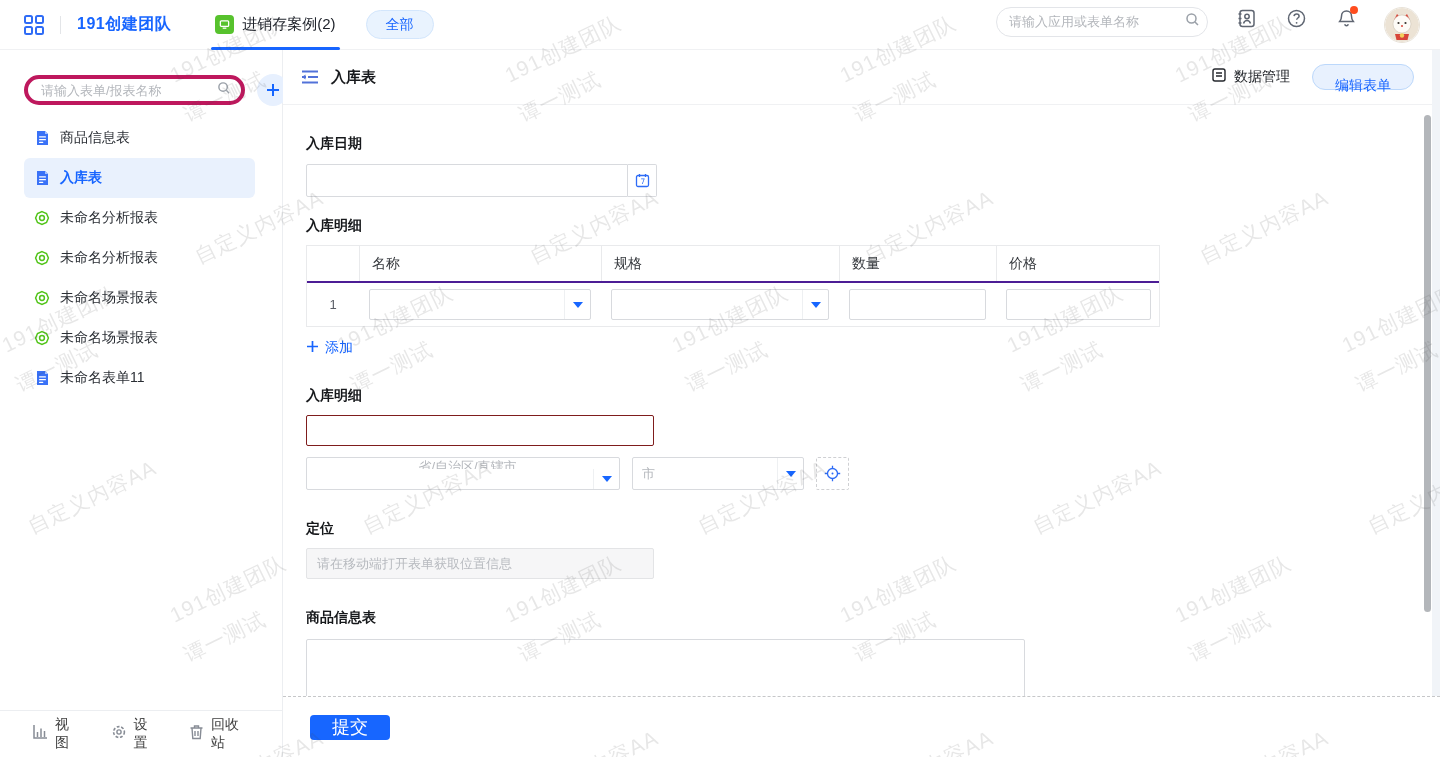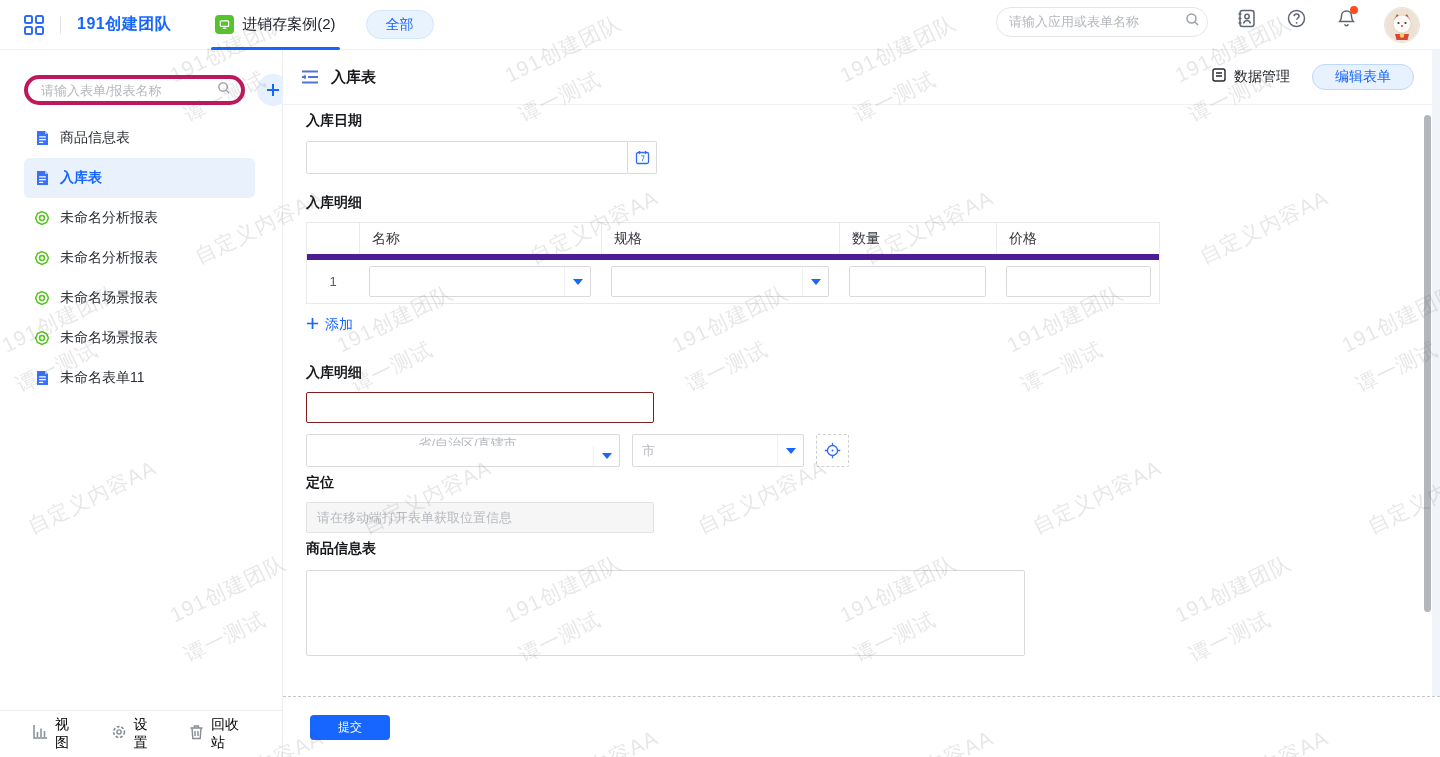--- a/index.html
+++ b/index.html
@@ -37,48 +37,48 @@
   .sb-search input::placeholder { color:#b4b7bc; }
   .sb-plus { width:32px; height:32px; border-radius:50%; background:#e7f0fe; display:flex; align-items:center; justify-content:center; cursor:pointer; flex:0 0 32px; }
   .sb-list { flex:1; padding:0 27px 0 24px; overflow:hidden; }
   .s-item { height:40px; display:flex; align-items:center; gap:10px; padding:0 10px; border-radius:6px; cursor:pointer; }
   .s-item .s-label { font-size:14px; color:#2a2e34; white-space:nowrap; }
   .s-item.active { background:#e9f1fd; }
   .s-item.active .s-label { color:#1765ff; font-weight:700; }
   .s-ic { width:16px; height:16px; display:flex; align-items:center; justify-content:center; flex:0 0 16px; }
   .sb-footer { height:47px; border-top:1px solid #eceef1; display:flex; align-items:center; padding:0 32px; gap:30px; }
   .sb-foot-item { display:flex; align-items:center; gap:7px; cursor:pointer; }
-  .sb-foot-item span.lbl { font-size:14px; color:#000000; }
+  .sb-foot-item span.lbl { font-size:14px; color:#404040; }
 
   
   .main { flex:1; position:relative; background:#fff; display:flex; flex-direction:column; min-width:0; }
   .main-toolbar { flex:0 0 55px; height:55px; display:flex; align-items:center; padding:0 26px 0 16px; border-bottom:1px solid #f0f1f3; }
   .collapse-btn { width:22px; height:22px; display:flex; align-items:center; justify-content:center; cursor:pointer; }
   .main-title { font-size:15px; font-weight:700; color:#17191c; margin-left:10px; }
   .tb-right { margin-left:auto; display:flex; align-items:center; gap:22px; }
   .data-manage { display:flex; align-items:center; gap:7px; cursor:pointer; }
   .data-manage .lbl { font-size:14px; color:#24272c; }
   .edit-form-btn { height:20px; padding:12px 22px; border-radius:16px; background:#e8f1fe; border:1px solid #bcd8fb;
-                   color:#1765ff; font-size:14px; display:flex; align-items:center; cursor:pointer; }
+                   color:#1765ff; font-size:14px; display:flex; align-items:flex-start; cursor:pointer; }
 
   .main-content { flex:1; padding-left:23px; overflow:hidden; position:relative; }
   .f-label { font-size:14px; font-weight:700; color:#16181b; }
-  .mt21 { margin-top:7px; } .mt20 { margin-top:20px; } .mt30 { margin-top:30px; }
+  .mt21 { margin-top:30px; } .mt20 { margin-top:20px; } .mt30 { margin-top:30px; }
   .ctl-row { margin-top:10px; display:flex; align-items:center; }
 
   .ipt { height:31px; border:1px solid #7f1d1d; border-radius:2px; background:#fff; }
   .date-group { margin-top:11px; display:flex; height:33px; }
   .date-input { width:322px; height:33px; border:1px solid #d8dade; border-radius:2px 0 0 2px; }
   .date-btn { width:29px; height:33px; border:1px solid #d8dade; border-left:none; border-radius:0 2px 2px 0;
               display:flex; align-items:center; justify-content:center; cursor:pointer; background:#fff; }
 
   
   .detail-table { margin-top:10px; width:854px; border:1px solid #e9eaec; }
   .dt-grid { display:grid; grid-template-columns:52px 242px 238px 157px 165px; }
-  .dt-hrow { height:37px; border-bottom:6px solid #4c1d95; }
+  .dt-hrow { height:37px; border-bottom:2px solid #4c1d95; }
   .dt-hcell { display:flex; align-items:center; padding-left:12px; font-size:14px; color:#35383d; border-left:1px solid #e9eaec; }
   .dt-hcell:first-child { border-left:none; }
   .dt-brow { height:43px; }
   .dt-bcell { display:flex; align-items:center; padding:0 10px; }
   .dt-index { justify-content:center; font-size:13px; color:#5a5e66; padding:0; }
   .select { height:31px; width:100%; border:1px solid #d8dade; border-radius:2px; background:#fff;
             display:flex; align-items:center; cursor:pointer; }
   .select .ph { font-size:13px; color:#b4b7bc; padding-left:9px; white-space:nowrap; overflow:hidden; }
   .caret-zone { margin-left:auto; width:26px; height:100%; display:flex; align-items:center; justify-content:center; border-left:1px solid #eef0f2; }
   .caret { width:0; height:0; border-left:5px solid transparent; border-right:5px solid transparent; border-top:6px solid #1766ff; }
@@ -91,21 +91,21 @@
   .text-ipt::placeholder { color:#b7babf; }
   .disabled-ipt { background:#f6f6f7; border-color:#e3e4e6; }
 
   .addr-row { margin-top:11px; display:flex; align-items:center; gap:12px; }
   .sel-province { width:314px;flex-direction:column; } .sel-city { width:172px; }
   .loc-btn { width:33px; height:33px; border:1px dashed #cfd0d3; border-radius:2px; display:flex; align-items:center; justify-content:center; cursor:pointer; background:#fff; }
 
   .multiline { margin-top:12px; width:719px; height:86px; border:1px solid #d8dade; border-radius:2px; resize:none; outline:none; font-family:inherit; padding:8px 10px; display:block; }
 
   .main-footer { flex:0 0 61px; height:61px; border-top:1px dashed #c6c7c9; background:#fff; display:flex; align-items:center; padding-left:27px; position:relative; z-index:2; }
-  .submit-btn { width:80px; height:25px; background:#1766ff; color:#fff; border:none; border-radius:4px; font-size:12px; font-family:inherit; cursor:pointer; }
+  .submit-btn { width:80px; height:25px; background:#1766ff; color:#fff; border:none; border-radius:4px; font-size:18px; font-family:inherit; cursor:pointer; }
 
   .scroll-thumb { position:absolute; top:65px; right:9px; width:7px; height:497px; border-radius:4px; background:#b3b6ba; z-index:3; }
   .right-gutter { position:absolute; top:0; right:0; bottom:0; width:8px; background:#f1f4f8; z-index:1; }
 
   
   .wm-layer { position:fixed; left:0; top:0; width:1440px; height:757px; pointer-events:none; z-index:60; overflow:hidden; }
   .wm { position:absolute; font-size:21px; color:rgba(70,70,70,0.13); transform:rotate(-26deg); white-space:nowrap; letter-spacing:1px; }
 </style>
 </head>
 <body>

